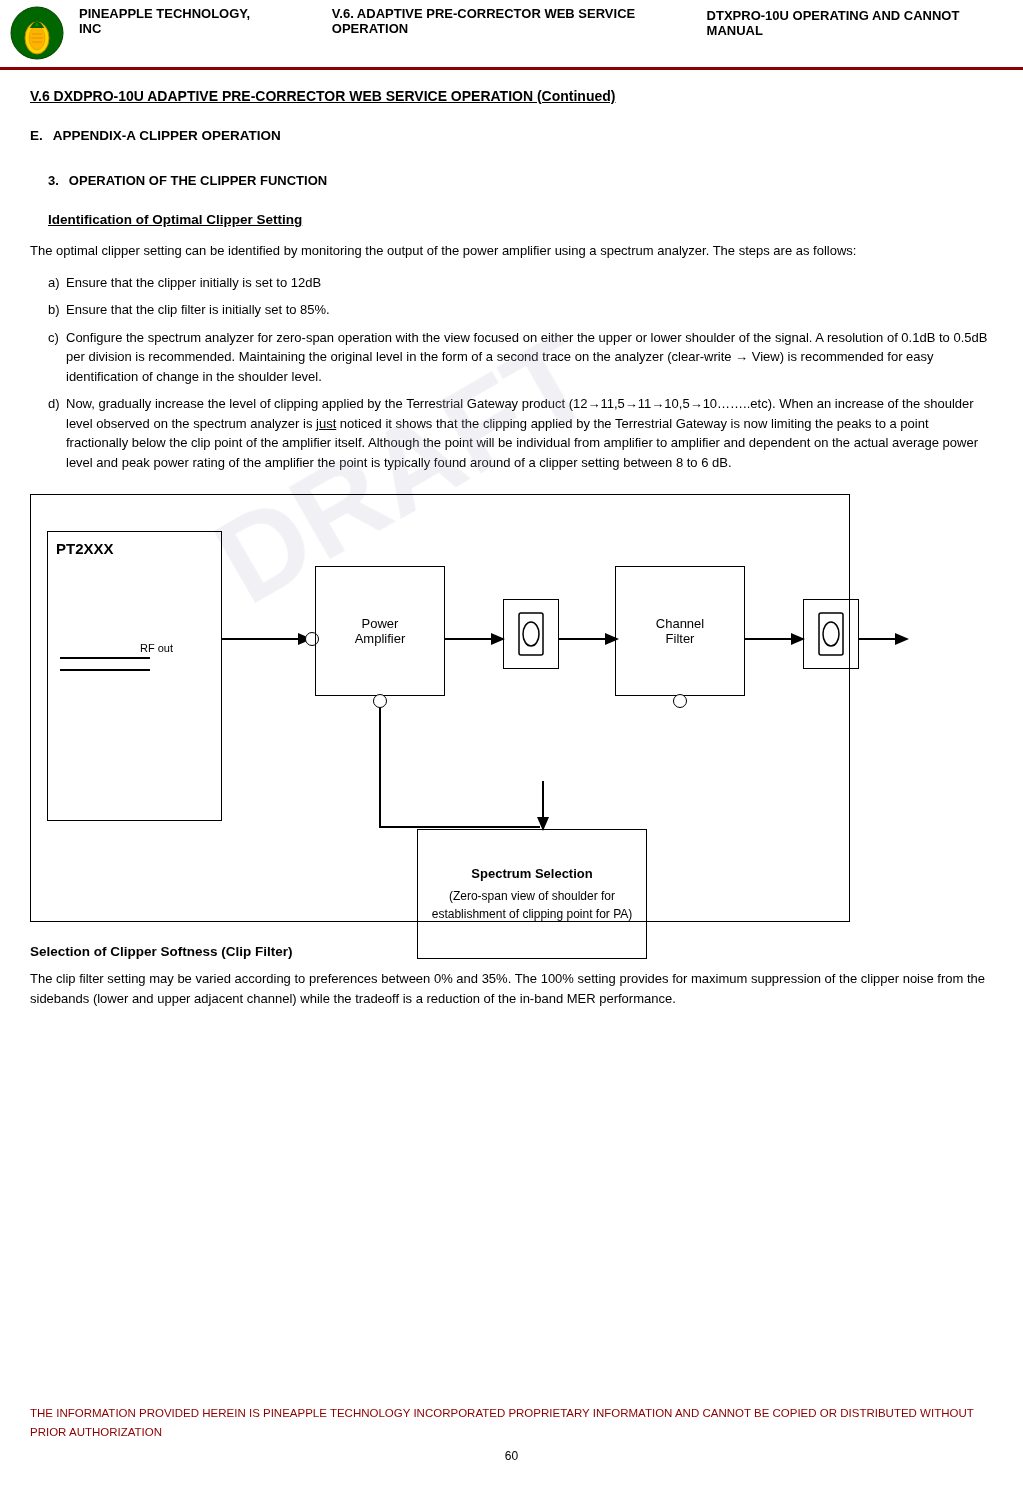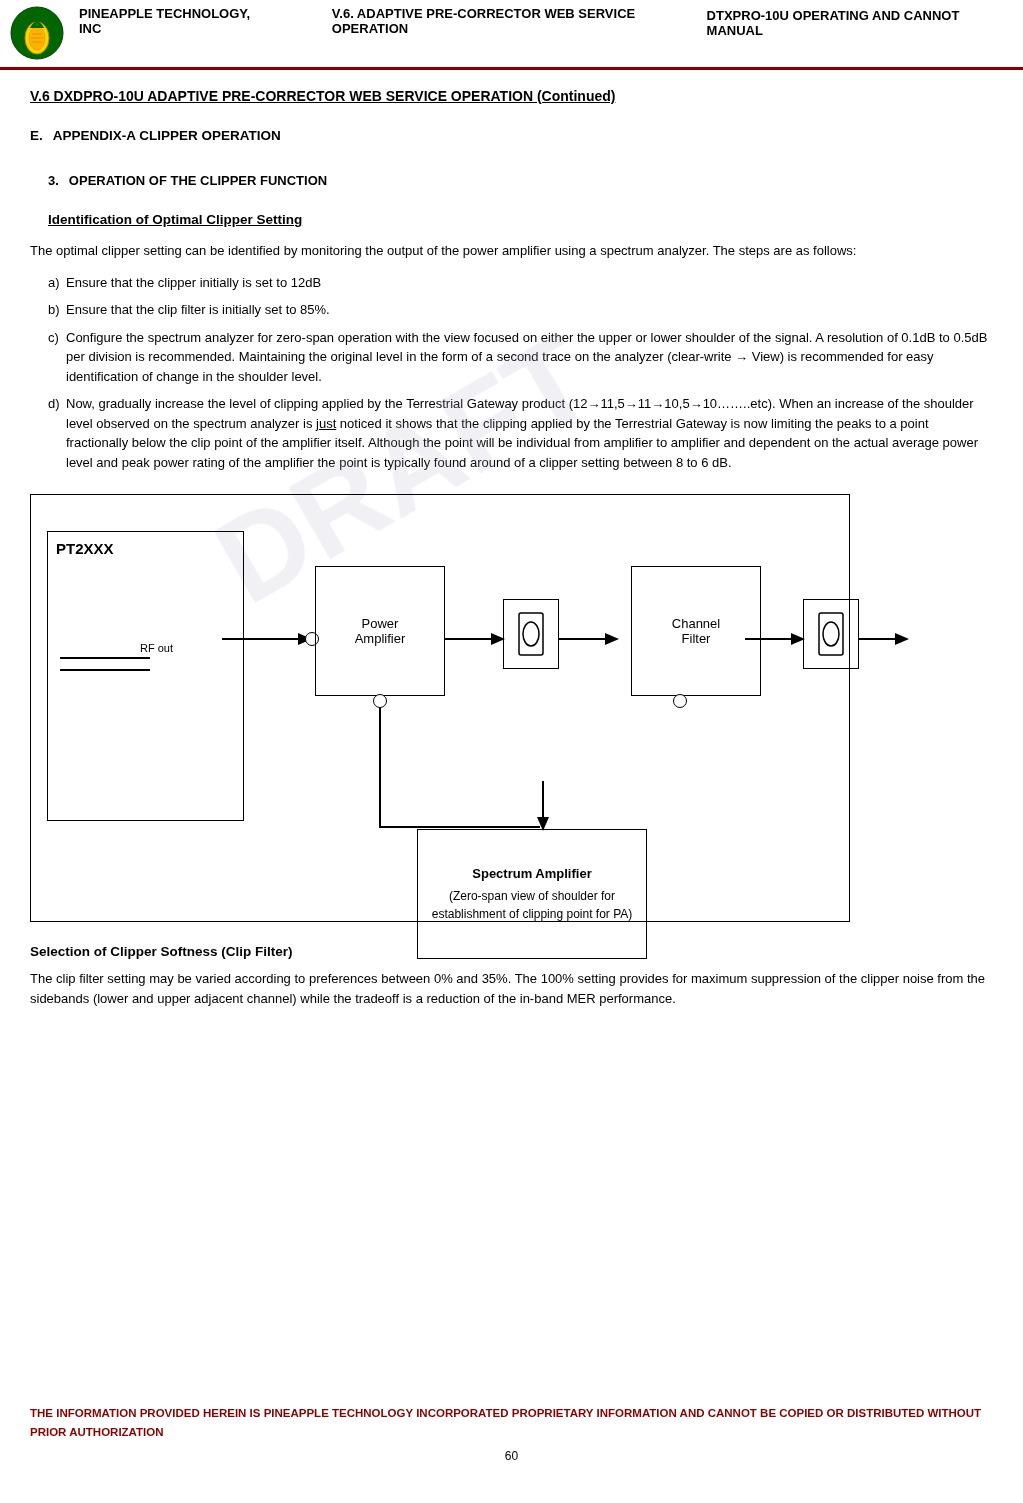--- a/index.html
+++ b/index.html
@@ -157,21 +157,21 @@
     </div>
     <div class="list-item">
       <span class="list-label">d)</span>
       <span class="list-content">Now, gradually increase the level of clipping applied by the Terrestrial Gateway product (12→11,5→11→10,5→10……..etc). When an increase of the shoulder level observed on the spectrum analyzer is <span style="text-decoration:underline;">just</span> noticed it shows that the clipping applied by the Terrestrial Gateway is now limiting the peaks to a point fractionally below the clip point of the amplifier itself. Although the point will be individual from amplifier to amplifier and dependent on the actual average power level and peak power rating of the amplifier the point is typically found around of a clipper setting between 8 to 6 dB.</span>
     </div>
   </div>
 
   <div style="margin: 22px 0 22px 0; position:relative; width:820px; border:1.5px solid #000; padding:16px 16px 20px 16px;">
     <div style="position:relative; height:390px;">
 
-      <div style="position:absolute; left:0; top:20px; width:197px; height:290px; border:1.5px solid #000;">
+      <div style="position:absolute; left:0; top:20px; width:175px; height:290px; border:1.5px solid #000;">
         <span style="position:absolute; left:8px; top:8px; font-size:15px; font-weight:bold;">PT2XXX</span>
 
         <div style="position:absolute; left:12px; top:125px; width:90px; height:2px; background:#000;"></div>
         <div style="position:absolute; left:12px; top:137px; width:90px; height:2px; background:#000;"></div>
 
         <span style="position:absolute; left:92px; top:110px; font-size:11px;">RF out</span>
       </div>
 
       <svg style="position:absolute; left:175px; top:117px; width:90px; height:22px;">
         <line x1="0" y1="11" x2="78" y2="11" stroke="#000" stroke-width="2"></line>
@@ -195,21 +195,21 @@
           <rect x="4" y="4" width="24" height="42" rx="2" fill="none" stroke="#000" stroke-width="1.5"></rect>
           <ellipse cx="16" cy="25" rx="8" ry="12" fill="none" stroke="#000" stroke-width="1.5"></ellipse>
         </svg>
       </div>
 
       <svg style="position:absolute; left:512px; top:117px; width:60px; height:22px;">
         <line x1="0" y1="11" x2="48" y2="11" stroke="#000" stroke-width="2"></line>
         <polygon points="46,5 60,11 46,17" fill="#000"></polygon>
       </svg>
 
-      <div style="position:absolute; left:584px; top:55px; width:130px; height:130px; border:1.5px solid #000; display:flex; flex-direction:column; align-items:center; justify-content:center;">
+      <div style="position:absolute; left:568px; top:55px; width:130px; height:130px; border:1.5px solid #000; display:flex; flex-direction:column; align-items:center; justify-content:center;">
         <span style="font-size:13px;">Channel</span>
         <span style="font-size:13px;">Filter</span>
       </div>
 
       <svg style="position:absolute; left:698px; top:117px; width:60px; height:22px;">
         <line x1="0" y1="11" x2="48" y2="11" stroke="#000" stroke-width="2"></line>
         <polygon points="46,5 60,11 46,17" fill="#000"></polygon>
       </svg>
 
       <div style="position:absolute; left:756px; top:88px; width:56px; height:70px; border:1.5px solid #000; display:flex; align-items:center; justify-content:center;">
@@ -233,32 +233,32 @@
       <svg style="position:absolute; left:333px; top:315px; width:160px; height:2px;">
         <line x1="0" y1="1" x2="160" y2="1" stroke="#000" stroke-width="2"></line>
       </svg>
 
       <svg style="position:absolute; left:485px; top:270px; width:22px; height:50px;">
         <line x1="11" y1="0" x2="11" y2="38" stroke="#000" stroke-width="2"></line>
         <polygon points="5,36 11,50 17,36" fill="#000"></polygon>
       </svg>
 
       <div style="position:absolute; left:370px; top:318px; width:230px; height:130px; border:1.5px solid #000; display:flex; flex-direction:column; align-items:center; justify-content:center; padding:10px;">
-        <span style="font-weight:bold; font-size:13px; margin-bottom:6px;">Spectrum Amplifier</span>
+        <span style="font-weight:bold; font-size:13px; margin-bottom:6px;">Spectrum Selection</span>
         <span style="font-size:12px; text-align:center; line-height:1.5;">(Zero-span view of shoulder for establishment of clipping point for PA)</span>
       </div>
 
       <div style="position:absolute; left:626px; top:183px; width:14px; height:14px; border-radius:50%; background:#fff; border:1.5px solid #000;"></div>
 
     </div>
   </div>
 
   <div style="margin-bottom:10px;">
     <span class="bold" style="font-size:13.5px;">Selection of Clipper Softness (Clip Filter)</span>
   </div>
   <div class="body-text">The clip filter setting may be varied according to preferences between 0% and 35%. The 100% setting provides for maximum suppression of the clipper noise from the sidebands (lower and upper adjacent channel) while the tradeoff is a reduction of the in-band MER performance.</div>
 
 </div>
 
 <div style="position:absolute; bottom:30px; left:0; right:0; padding:10px 30px;">
-  <div style="font-size:11.5px; font-weight:bold; color:#8B0000; line-height:1.6; margin-bottom:8px;margin-top:20px;">THE INFORMATION PROVIDED HEREIN IS PINEAPPLE TECHNOLOGY INCORPORATED PROPRIETARY INFORMATION AND CANNOT BE COPIED OR DISTRIBUTED WITHOUT PRIOR AUTHORIZATION</div>
+  <div style="font-size:11.5px; font-weight:normal; color:#8B0000; line-height:1.6; margin-bottom:8px;margin-top:20px;">THE INFORMATION PROVIDED HEREIN IS PINEAPPLE TECHNOLOGY INCORPORATED PROPRIETARY INFORMATION AND CANNOT BE COPIED OR DISTRIBUTED WITHOUT PRIOR AUTHORIZATION</div>
   <div style="text-align:center; font-size:12px;">60</div>
 </div>
 
 </body></html>

